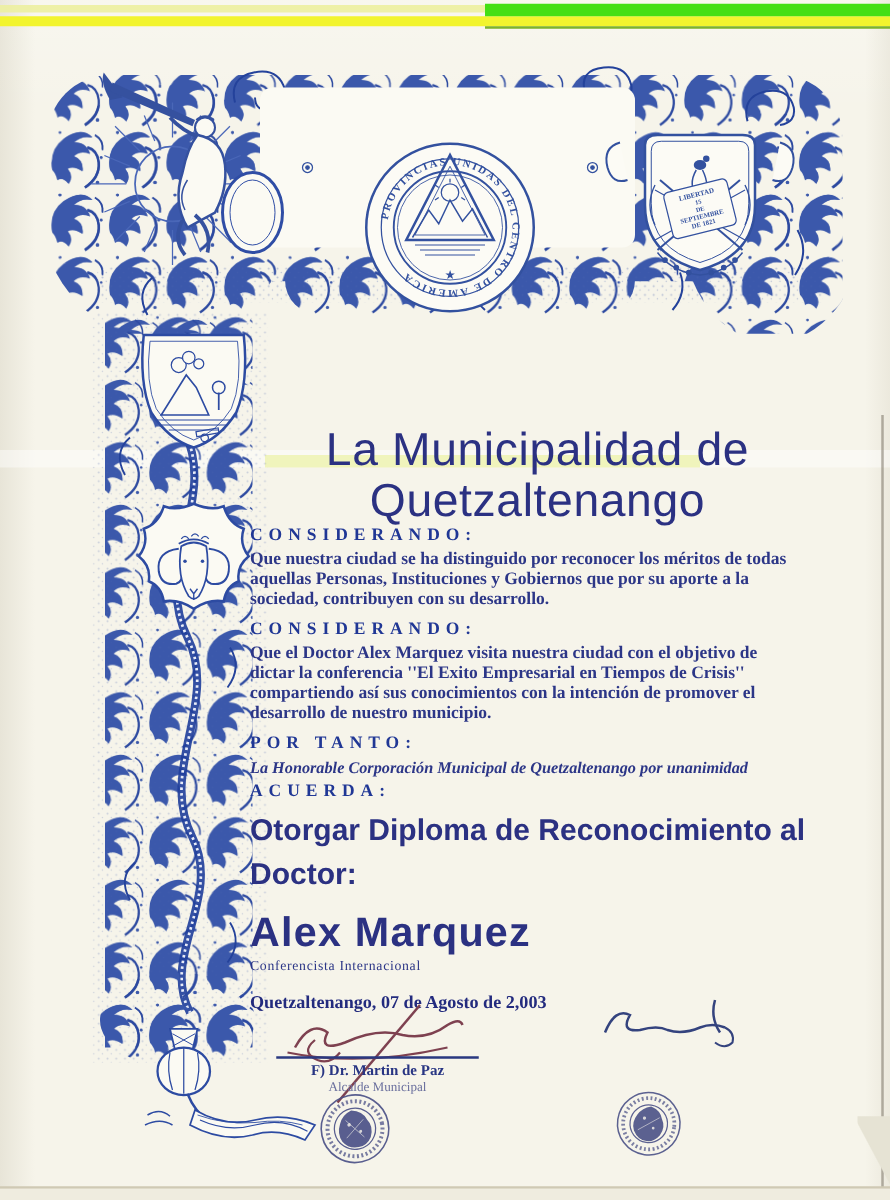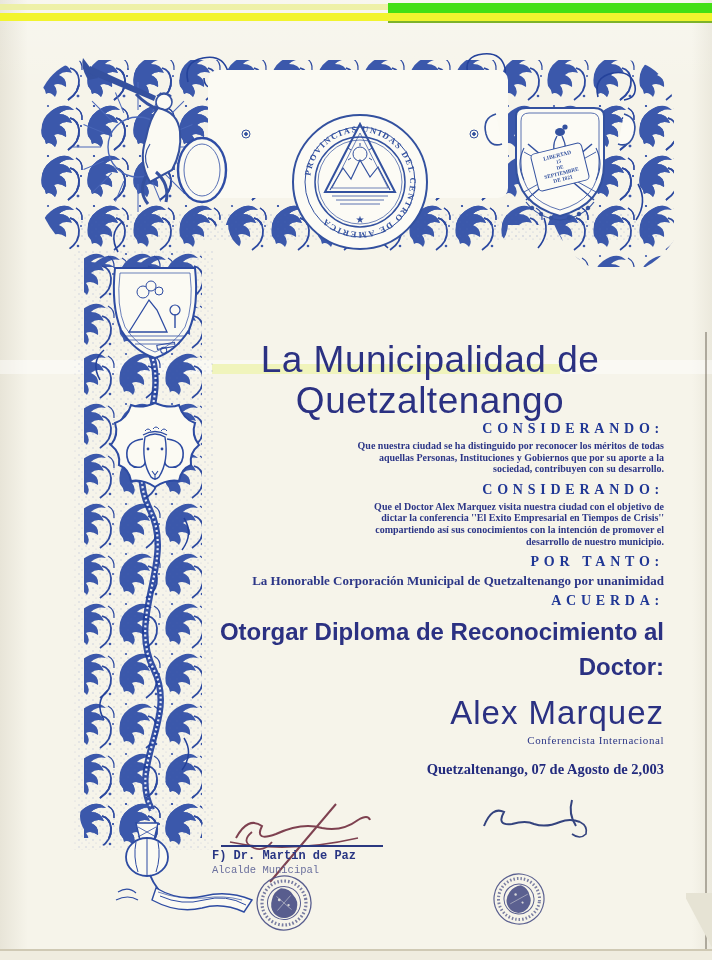--- a/index.html
+++ b/index.html
@@ -19,31 +19,31 @@
   .hl-band{position:absolute;left:212px;top:364px;width:348px;height:10px;background:#eef3ae;opacity:.8;}
   .bottom-crease{position:absolute;left:0;top:949px;width:712px;height:2px;background:#cfc9b4;}
   .bottom-strip{position:absolute;left:0;top:951px;width:712px;height:9px;background:#efecdf;}
   .edge-line{position:absolute;left:705px;top:332px;width:2px;height:618px;background:#6e6557;opacity:.5;}
   .corner-cut{position:absolute;right:0;bottom:9px;width:26px;height:58px;
       background:linear-gradient(62deg, rgba(0,0,0,0) 48%, #e6e3d4 50%);}
   .art{position:absolute;}
   .title{position:absolute;left:170px;top:326px;width:520px;text-align:center;
          color:#2b3182;font-size:37px;line-height:41px;letter-spacing:.5px;
          white-space:pre-line;font-weight:500;margin-top:13px;}
-  .doc-body{position:absolute;left:200px;top:421px;width:464px;text-align:right;
+  .doc-body{position:absolute;left:200px;top:421px;width:464px;text-align:left;
             color:#2c3687;font-family:"Liberation Serif", serif;}
   .sec-heading{font-size:14px;font-weight:bold;letter-spacing:.34em;color:#203795;margin:0 0 3px;}
-  .sec-body{font-size:10px;font-weight:bold;line-height:1.16;margin:0 0 7px;white-space:pre-line;}
-  .sec-body.tight{font-size:13px;margin-bottom:5px;}
+  .sec-body{font-size:14px;font-weight:bold;line-height:1.16;margin:0 0 7px;white-space:pre-line;}
+  .sec-body.tight{font-size:13px;margin-bottom:5px;font-style:italic;}
   .award{font-family:"Liberation Sans", sans-serif;color:#2b3182;font-size:24px;
          line-height:35px;margin:5px 0 10px;white-space:pre-line;font-weight:700;}
-  .recipient{font-family:"Liberation Sans", sans-serif;color:#2b3182;font-size:33px;margin:6px 0 2px;font-weight:400;letter-spacing:1px;}
+  .recipient{font-family:"Liberation Sans", sans-serif;color:#2b3182;font-size:33px;margin:6px 0 2px;font-weight:700;letter-spacing:1px;}
   .subtitle{font-size:11px;font-weight:normal;letter-spacing:.05em;margin:0 0 15px;color:#2c3687;}
   .dateline{font-size:14.5px;font-weight:bold;color:#232b7e;margin:0;}
-  .sig{position:absolute;width:180px;text-align:left;font-family:Liberation Mono, monospace;}
+  .sig{position:absolute;width:180px;text-align:center;font-family:Liberation Serif, serif;}
   .sig-left{left:212px;top:845px;}
   .sig-right{left:452px;top:841px;}
   .sig-rule{border-top:2px solid #2a3880;width:162px;margin:0 auto 2px;}
   .sig-name{font-size:12px;font-weight:bold;color:#283583;}
   .sig-title{font-size:10.5px;color:#6a6f9d;margin-top:1px;}
   svg{display:block;}
 </style>
 </head>
 <body>
 

